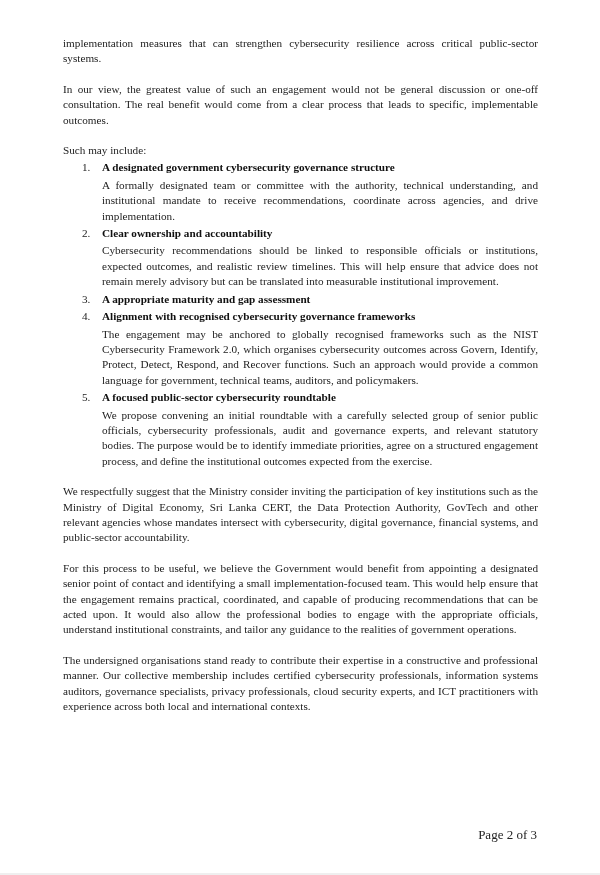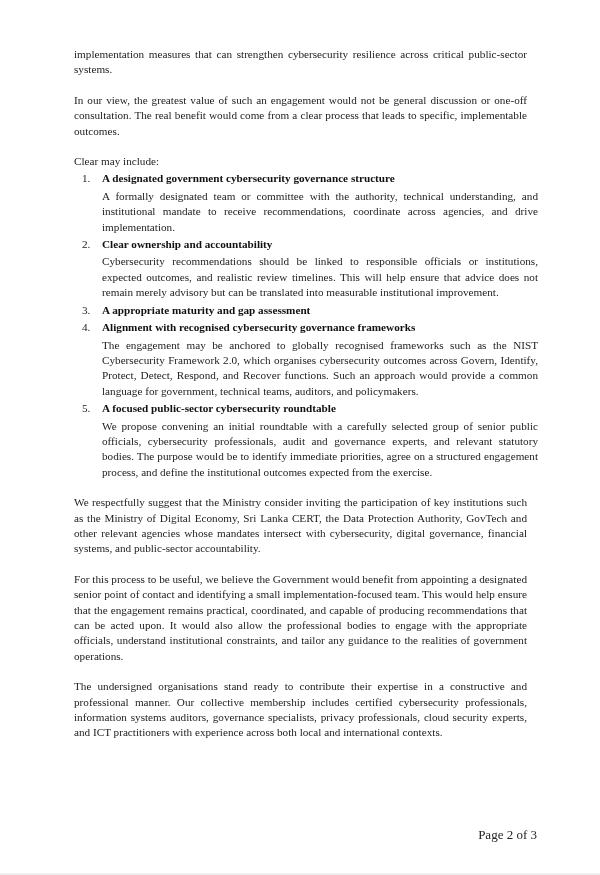--- a/index.html
+++ b/index.html
@@ -31,21 +31,21 @@
   }
   .content {
     position: absolute;
     left: 63px;
     top: 36px;
     width: 475px;
     font-size: 11.2px;
     line-height: 15.4px;
   }
   p {
-    margin: 11px;
+    margin: 0;
     text-align: justify;
   }
   .para { margin-bottom: 15px; }
   .intro { margin-bottom: 2px; }
   ol.items {
     list-style: none;
     margin: 0 0 15px 0;
     padding: 0;
   }
   ol.items li {
@@ -78,21 +78,21 @@
 </style>
 </head>
 <body>
 
 <div class="page">
   <div class="content">
 
     <p class="para">implementation measures that can strengthen cybersecurity resilience across critical public-sector systems.</p>
     <p class="para">In our view, the greatest value of such an engagement would not be general discussion or one-off consultation. The real benefit would come from a clear process that leads to specific, implementable outcomes.</p>
 
-    <p class="intro">Clear may include:</p>
+    <p class="intro">Such may include:</p>
 
     <ol class="items">
       <li>
         <span class="num">1.</span>
         <span class="item-title">A designated government cybersecurity governance structure</span>
         <span class="item-body">A formally designated team or committee with the authority, technical understanding, and institutional mandate to receive recommendations, coordinate across agencies, and drive implementation.</span>
       </li>
       <li>
         <span class="num">2.</span>
         <span class="item-title">Clear ownership and accountability</span>

